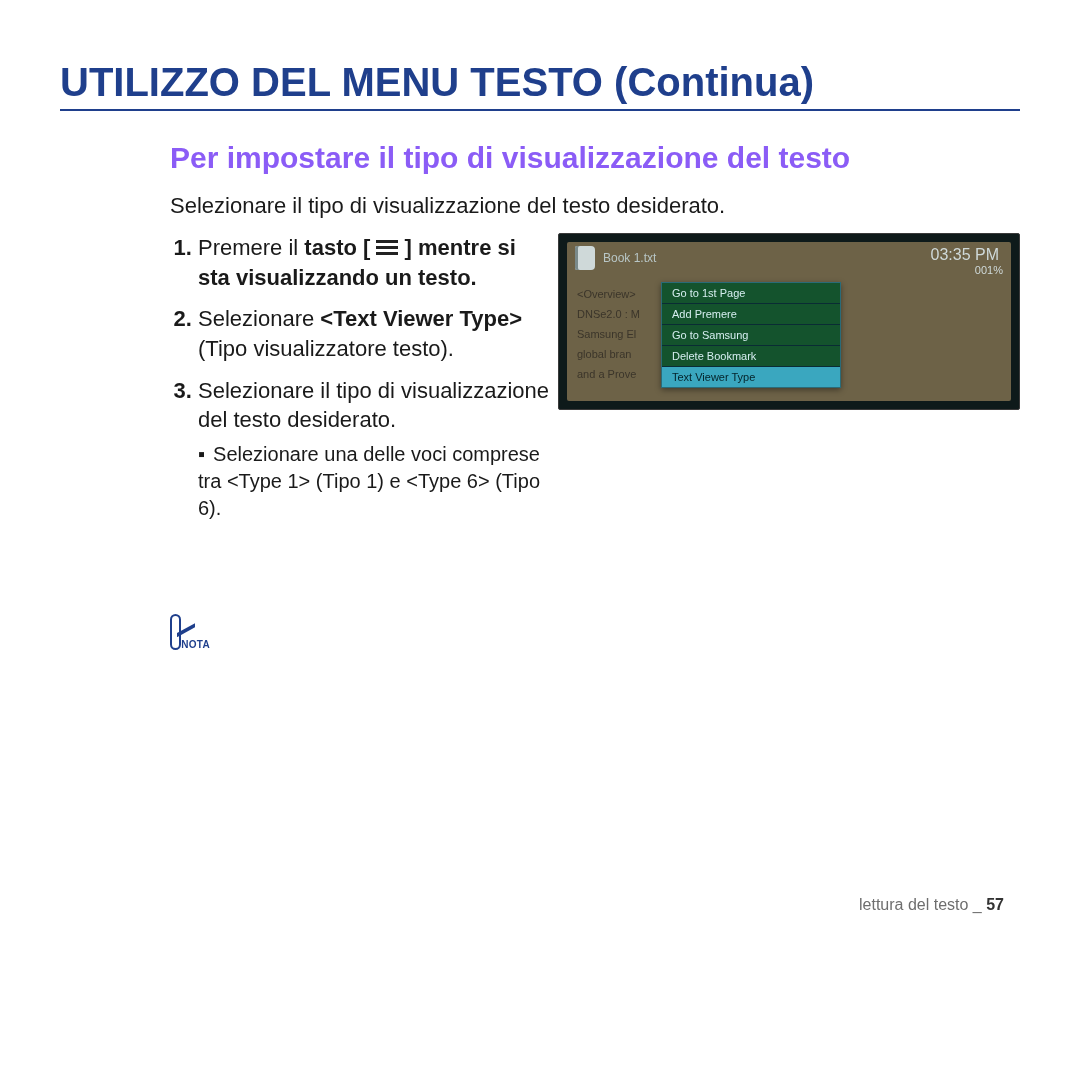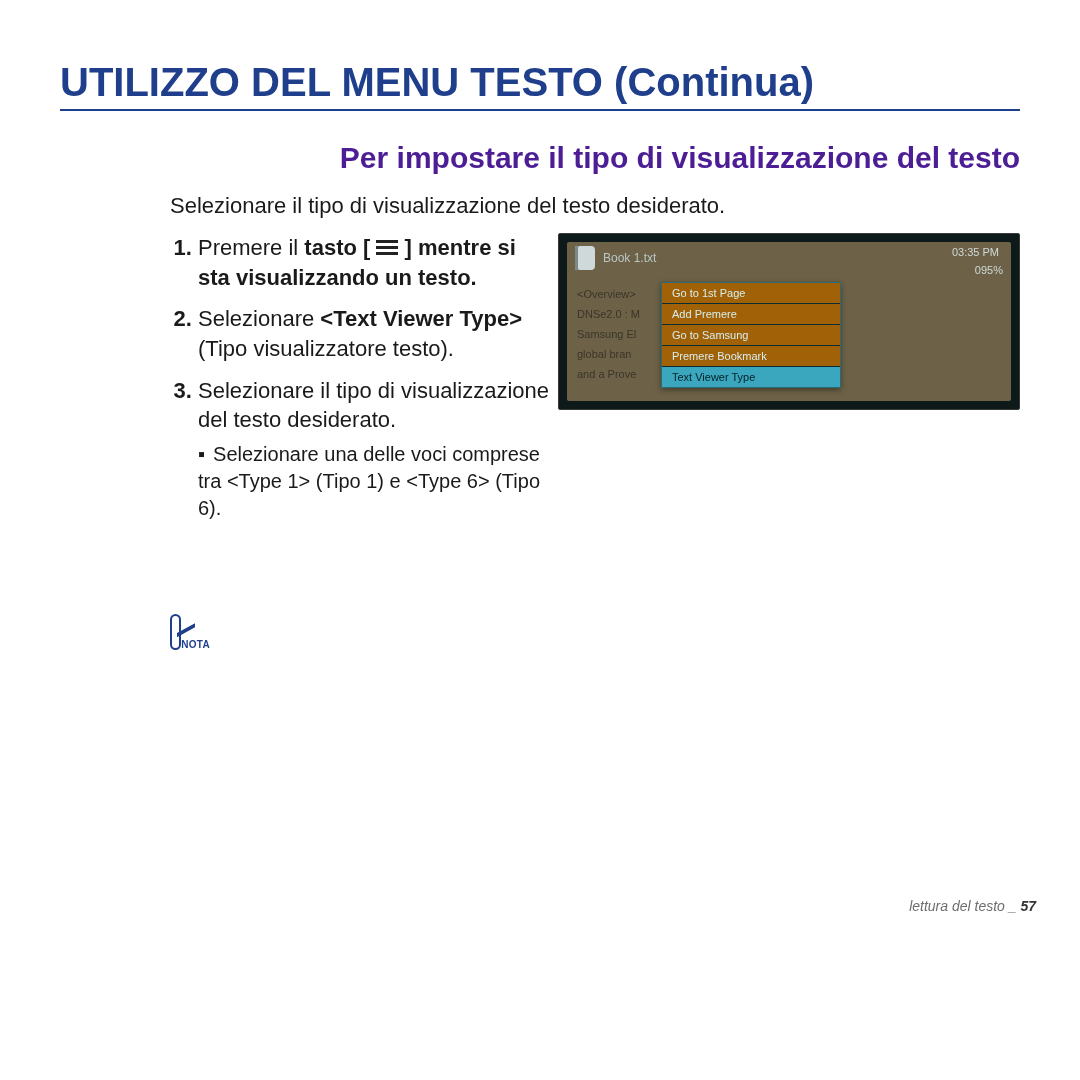--- a/index.html
+++ b/index.html
@@ -20,25 +20,24 @@
   }
   h1.title {
     color: #1f3f8c;
     font-size: 40px;
     font-weight: bold;
     margin: 0 0 6px 0;
     border-bottom: 2px solid #1f3f8c;
     padding-bottom: 4px;
   }
   h2.subtitle {
-    color: #4c1d95;
+    color: #8b5cf6;
     font-size: 30px;
     font-weight: bold;
     margin: 30px 0 18px 110px;
-    text-align: right;
   }
   .intro {
     margin: 0 0 14px 110px;
     font-size: 22px;
   }
   .body-row {
     margin-left: 110px;
     display: flex;
     align-items: flex-start;
     gap: 8px;
@@ -110,39 +109,39 @@
     width: 20px;
     height: 24px;
     background: #cfd9d9;
     border-radius: 2px 4px 4px 2px;
     box-shadow: inset 3px 0 0 #7a8a8a;
   }
   .device-time {
     position: absolute;
     right: 20px;
     top: 12px;
-    font-size: 11px;
+    font-size: 16px;
     color: #cfd9d9;
   }
   .bgtext {
     position: absolute;
     left: 18px;
     top: 50px;
     right: 18px;
     color: #3b352a;
     font-size: 11px;
     line-height: 20px;
     white-space: pre;
   }
   .menu-popup {
     position: absolute;
     top: 48px;
     left: 102px;
     width: 178px;
-    background: #a16207;
+    background: #14532d;
     border: 1px solid #2a6b78;
     box-shadow: 0 2px 6px rgba(0,0,0,.4);
     font-size: 11px;
     color: #d6eef0;
   }
   .menu-popup div {
     padding: 4px 10px;
     border-bottom: 1px solid #0a2c34;
   }
   .menu-popup div:last-child {
@@ -214,24 +213,23 @@
   .dots-key::before {
     content: "●●●";
     font-size: 9px;
     letter-spacing: 2px;
     position: relative;
     top: -2px;
   }
   .footer {
     position: absolute;
     bottom: 38px;
-    right: 44px;
-    font-size: 14px;
+    right: 76px;
+    font-size: 16px;
     color: #6e6e6e;
-    font-style: italic;
   }
   .footer .num {
     font-weight: bold;
     color: #333;
   }
 </style>
 </head>
 <body>
 
 <div class="page">
@@ -258,31 +256,31 @@
       </li>
     </ol>
 
     <div class="device">
       <div class="device-bg"></div>
       <div class="device-time">03:35 PM</div>
       <div class="device-top">
         <div class="book-icon"></div>
         <span>Book 1.txt</span>
       </div>
-      <div class="pct-bar">095%</div>
+      <div class="pct-bar">001%</div>
       <div class="bgtext">&lt;Overview&gt;
 DNSe2.0 : M
 Samsung El                                       est growing
 global bran                                        
 and a Prove                                        munication,</div>
       <div class="menu-popup">
         <div>Go to 1st Page</div>
         <div>Add Premere</div>
         <div>Go to Samsung</div>
-        <div>Premere Bookmark</div>
+        <div>Delete Bookmark</div>
         <div>Text Viewer Type</div>
       </div>
     </div>
   </div>
 
   <div class="note-row">
     <div class="note-badge">
       <div class="note-icon"></div>
       <div class="note-label">NOTA</div>
     </div>

